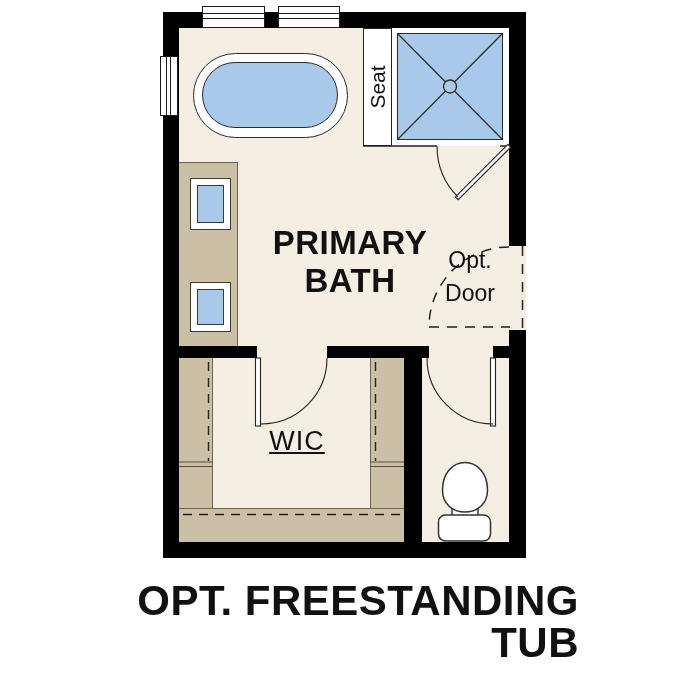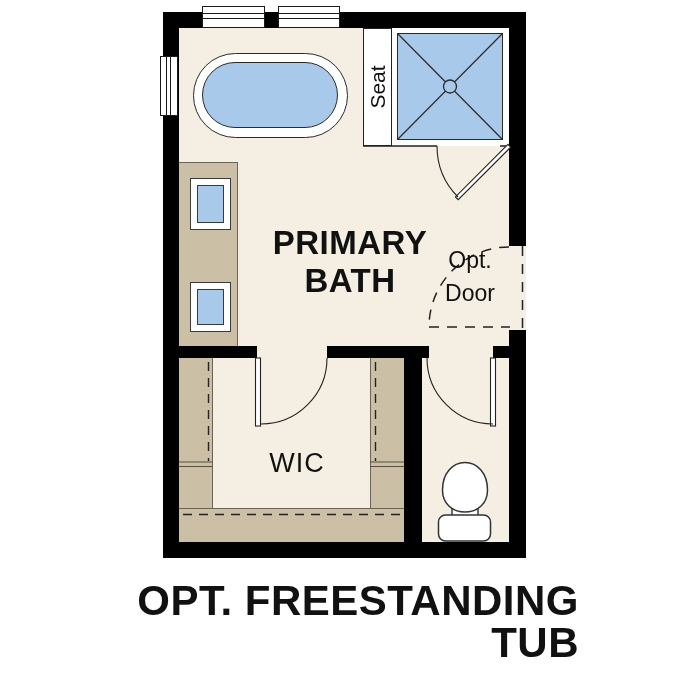--- a/index.html
+++ b/index.html
@@ -129,18 +129,18 @@
     <line x1="179" y1="466.5" x2="213" y2="466.5" stroke="#55503f" stroke-width="1.1"></line>
     <line x1="370" y1="462" x2="404" y2="462" stroke="#55503f" stroke-width="1.1"></line>
     <line x1="370" y1="466.5" x2="404" y2="466.5" stroke="#55503f" stroke-width="1.1"></line>
 
     <rect x="452" y="506" width="26" height="11" fill="#ffffff" stroke="#333333" stroke-width="1.4"></rect>
     <rect x="438.5" y="515" width="52" height="26" rx="7" fill="#ffffff" stroke="#333333" stroke-width="1.5"></rect>
     <path d="M465,462.5 C477.5,462.5 487.5,473.5 487.5,490 C487.5,503.5 478,512 465,512 C452,512 442.5,503.5 442.5,490 C442.5,473.5 452.5,462.5 465,462.5 Z" fill="#ffffff" stroke="#333333" stroke-width="1.5"></path>
   </svg>
 
   <div class="lbl lbl-room" style="left:250px;top:224px;width:200px;">PRIMARY BATH</div>
-  <div class="lbl lbl-wic" style="left:247px;top:448px;width:100px;">WIC</div>
+  <div class="lbl lbl-wic" style="left:247px;top:426px;width:100px;text-decoration:underline;">WIC</div>
   <div class="lbl lbl-optdoor" style="left:425px;top:244px;width:90px;">Opt. Door</div>
   <div class="lbl lbl-seat" style="left:377px;top:87px;">Seat</div>
   <div class="caption">OPT. FREESTANDING TUB</div>
 
 </div>
 
 </body></html>

